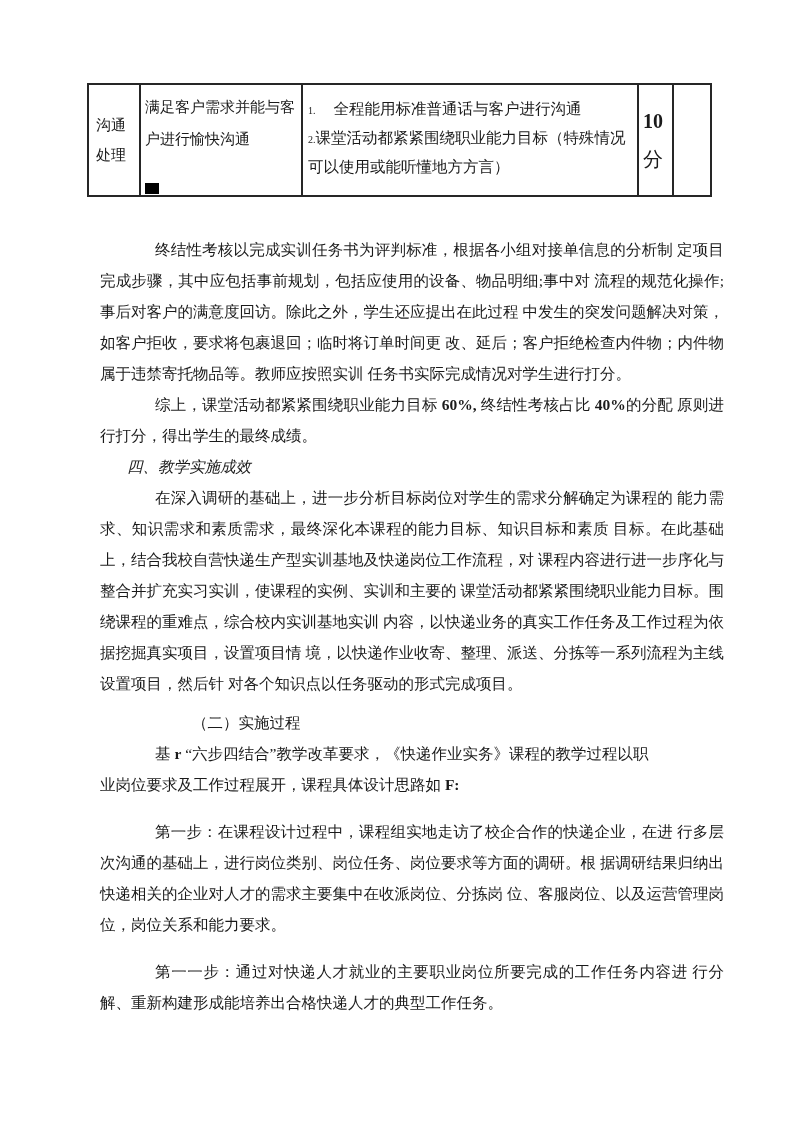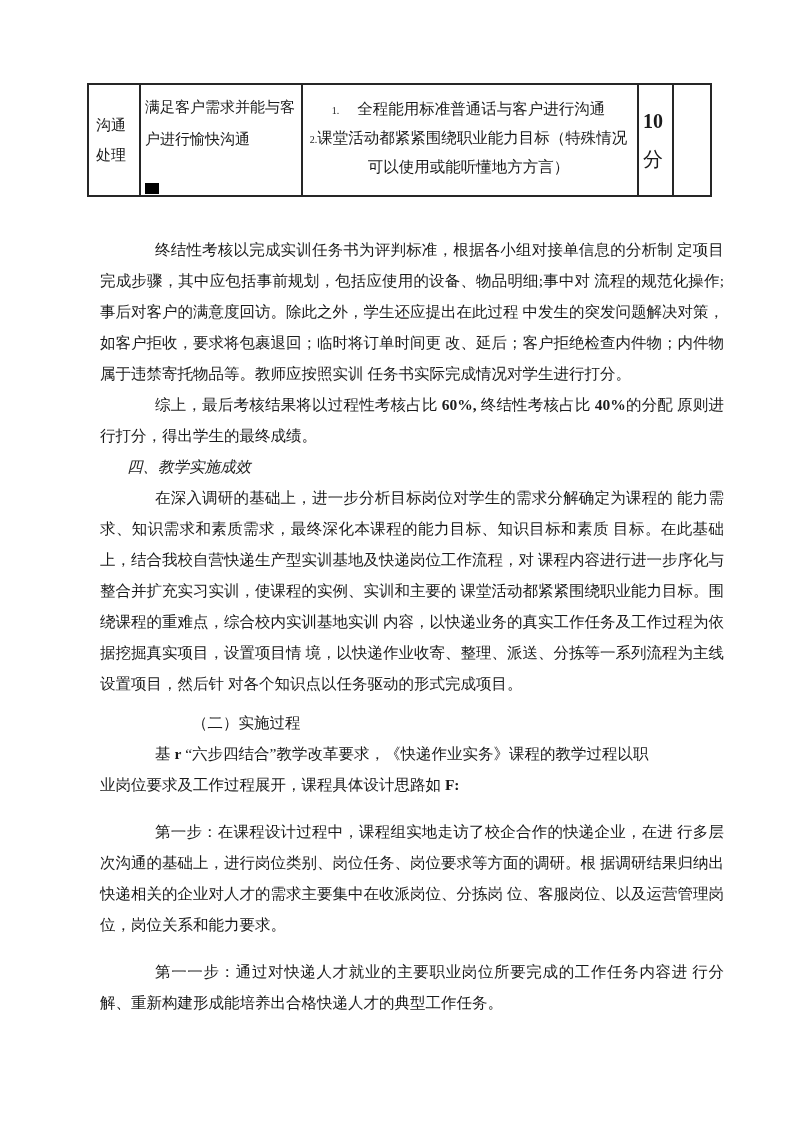--- a/index.html
+++ b/index.html
@@ -31,21 +31,21 @@
     overflow: hidden;
   }
   td.c1 { vertical-align: middle; padding: 2px 1px 2px 7px; line-height: 30px; }
   td.c2 { vertical-align: top; position: relative; padding: 6px 4px 16px 4px; line-height: 32px; }
   .sq {
     position: absolute;
     left: 4px; bottom: 1px;
     width: 14px; height: 11px;
     background: #000;
   }
-  td.c3 { vertical-align: top; padding: 10px 8px 2px 5px; font-size: 15.5px; line-height: 27px; text-align: center; }
+  td.c3 { vertical-align: top; padding: 10px 8px 2px 5px; font-size: 15.5px; line-height: 27px; }
   td.c3 .num { font-size: 10px; }
   td.c3 .num-gap { margin-right: 18px; }
   td.c4 { vertical-align: middle; padding-left: 4px; font-size: 20px; line-height: 38px; }
   td.c4 .score-v { display: block; font-weight: bold; }
   td.c4 .score-u { display: block; }
 
   
   .body-text {
     position: absolute;
     left: 100px;
@@ -96,21 +96,21 @@
           <span class="score-v">10</span>
           <span class="score-u">分</span>
         </td>
         <td class="c5"></td>
       </tr>
     </tbody>
   </table>
 
   <div class="body-text">
     <p class="indent">终结性考核以完成实训任务书为评判标准，根据各小组对接单信息的分析制 定项目完成步骤，其中应包括事前规划，包括应使用的设备、物品明细;事中对 流程的规范化操作;事后对客户的满意度回访。除此之外，学生还应提出在此过程 中发生的突发问题解决对策，如客户拒收，要求将包裹退回；临时将订单时间更 改、延后；客户拒绝检查内件物；内件物属于违禁寄托物品等。教师应按照实训 任务书实际完成情况对学生进行打分。</p>
-    <p class="indent"><span>综上，最后考核结果将以过程性考核占比 </span><span class="bold">60%,</span><span> 终结性考核占比 </span><span class="bold">40%</span><span>的分配 原则进行打分，得出学生的最终成绩。</span></p>
+    <p class="indent"><span>综上，课堂活动都紧紧围绕职业能力目标 </span><span class="bold">60%,</span><span> 终结性考核占比 </span><span class="bold">40%</span><span>的分配 原则进行打分，得出学生的最终成绩。</span></p>
     <p class="h">四、教学实施成效</p>
     <p class="indent">在深入调研的基础上，进一步分析目标岗位对学生的需求分解确定为课程的 能力需求、知识需求和素质需求，最终深化本课程的能力目标、知识目标和素质 目标。在此基础上，结合我校自营快递生产型实训基地及快递岗位工作流程，对 课程内容进行进一步序化与整合并扩充实习实训，使课程的实例、实训和主要的 课堂活动都紧紧围绕职业能力目标。围绕课程的重难点，综合校内实训基地实训 内容，以快递业务的真实工作任务及工作过程为依据挖掘真实项目，设置项目情 境，以快递作业收寄、整理、派送、分拣等一系列流程为主线设置项目，然后针 对各个知识点以任务驱动的形式完成项目。</p>
     <p class="sub gap">（二）实施过程</p>
     <p class="indent left"><span>基 </span><span class="bold">r</span><span>  “六步四结合”教学改革要求，《快递作业实务》课程的教学过程以职</span></p>
     <p class="left"><span>业岗位要求及工作过程展开，课程具体设计思路如 </span><span class="bold">F:</span></p>
     <p class="indent gap-sm">第一步：在课程设计过程中，课程组实地走访了校企合作的快递企业，在进 行多层次沟通的基础上，进行岗位类别、岗位任务、岗位要求等方面的调研。根 据调研结果归纳出快递相关的企业对人才的需求主要集中在收派岗位、分拣岗 位、客服岗位、以及运营管理岗位，岗位关系和能力要求。</p>
     <p class="indent gap-sm">第一一步：通过对快递人才就业的主要职业岗位所要完成的工作任务内容进 行分解、重新构建形成能培养出合格快递人才的典型工作任务。</p>
   </div>
 
 </div>

